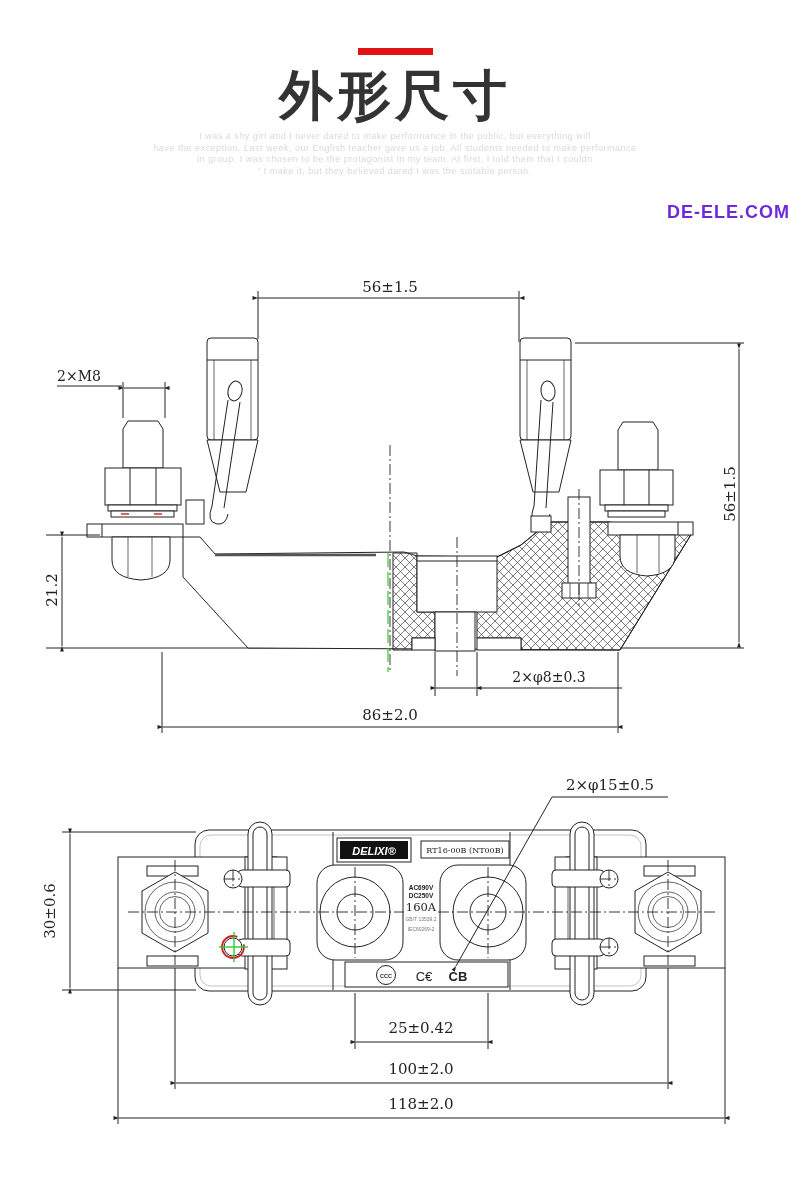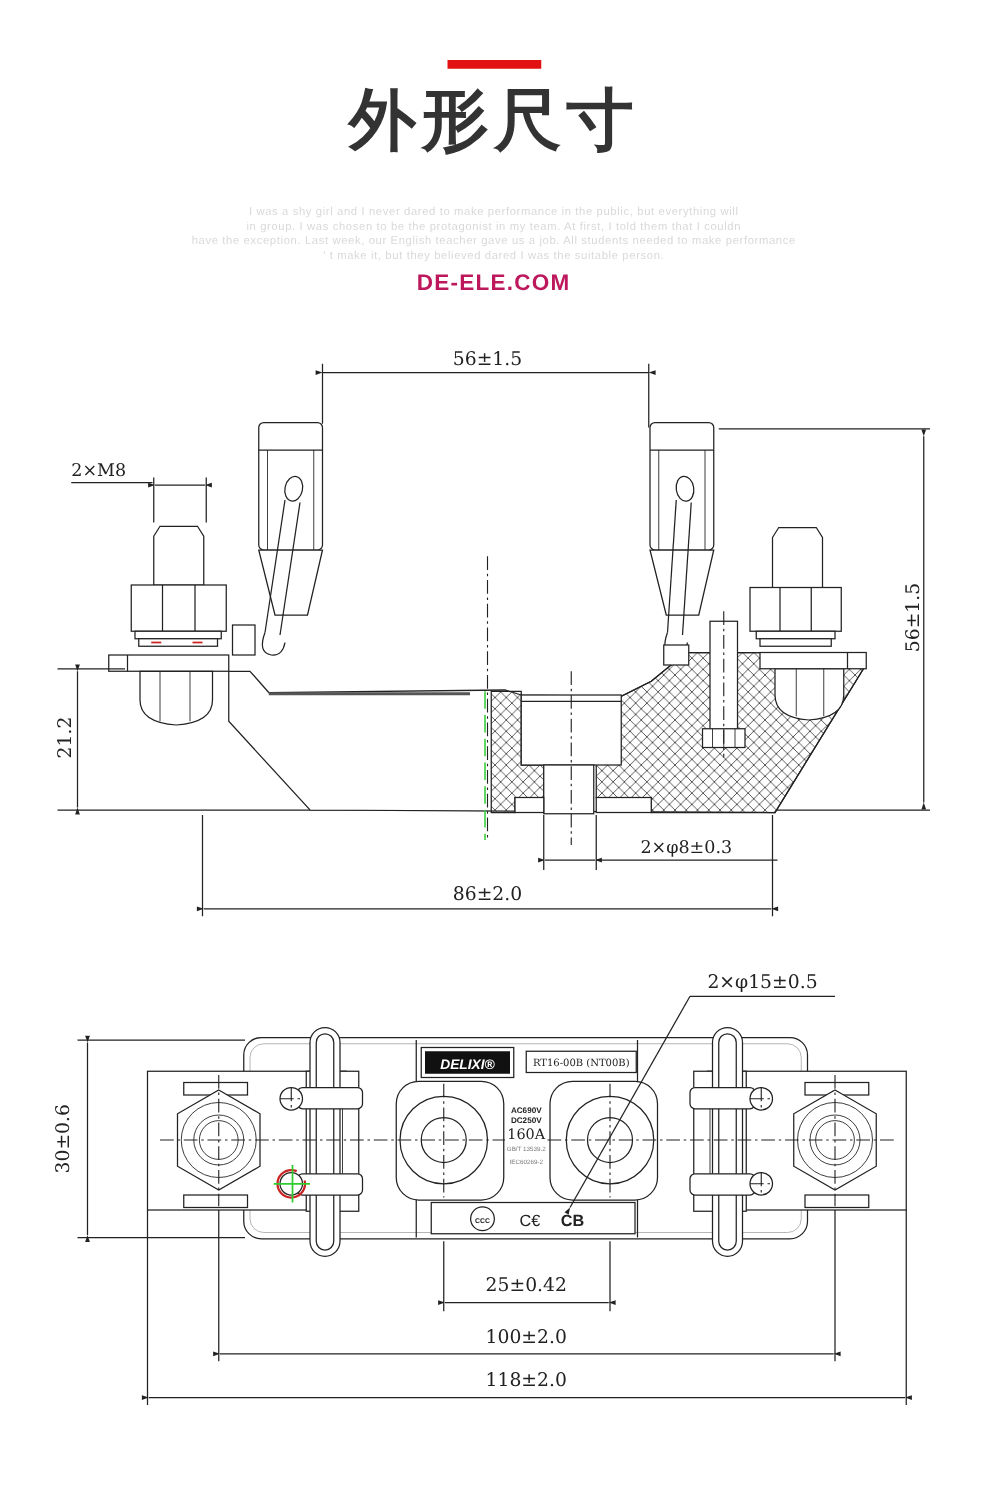--- a/index.html
+++ b/index.html
@@ -2,45 +2,45 @@
 <html><head>
 <meta charset="utf-8">
 <style>
   html,body{margin:0;padding:0;background:#fff;}
   #page{position:relative;width:790px;height:1195px;background:#ffffff;overflow:hidden;
         font-family:"Liberation Sans",sans-serif;}
   #accent-bar{position:absolute;left:358px;top:48px;width:75px;height:7px;background:#e31212;}
   #page-title{position:absolute;left:0;top:60px;width:790px;text-align:center;
       font-size:54px;font-weight:900;color:#333;letter-spacing:4px;
       font-family:"Liberation Sans",sans-serif;}
-  #subtitle{position:absolute;left:0;top:164px;width:790px;text-align:center;
+  #subtitle{position:absolute;left:0;top:131px;width:790px;text-align:center;
       font-size:9px;line-height:11.5px;color:#d9d9d9;letter-spacing:.5px;}
-  #brand{position:absolute;left:0;top:216px;width:790px;text-align:center;
-      font-size:18px;font-weight:bold;color:#be185d;letter-spacing:1px;}
+  #brand{position:absolute;left:0;top:202px;width:790px;text-align:right;
+      font-size:18px;font-weight:bold;color:#6d28d9;letter-spacing:1px;}
   svg{position:absolute;left:0;top:0;}
   .ln{stroke:#222;stroke-width:1;fill:none;}
   .thin{stroke:#222;stroke-width:.7;fill:none;}
   .part{fill:#fff;stroke:#222;stroke-width:1;}
   .hatch{fill:url(#xh);stroke:#222;stroke-width:1;}
   .dim{stroke:#222;stroke-width:1;fill:none;}
   .cl{stroke:#222;stroke-width:.9;fill:none;stroke-dasharray:11 3 2 3;}
   .gl{stroke:#2ecc2e;stroke-width:1.2;fill:none;stroke-dasharray:14 5;}
   .dimtxt{font-family:"DejaVu Serif",serif;font-size:15px;fill:#222;}
   .dimtxt2{font-family:"DejaVu Serif",serif;font-size:14px;fill:#222;}
 </style>
 </head>
 <body>
 
 <div id="page">
   <div id="accent-bar"></div>
   <div id="page-title">外形尺寸</div>
   <div id="subtitle">
     <div>I was a shy girl and I never dared to make performance in the public, but everything will</div>
+    <div>have the exception. Last week, our English teacher gave us a job. All students needed to make performance</div>
     <div>in group. I was chosen to be the protagonist in my team. At first, I told them that I couldn</div>
-    <div>have the exception. Last week, our English teacher gave us a job. All students needed to make performance</div>
     <div>' t make it, but they believed dared I was the suitable person.</div>
   </div>
   <div id="brand">DE-ELE.COM</div>
 
   <svg width="790" height="1195" viewBox="0 0 790 1195">
     <defs>
       <pattern id="xh" width="9" height="9" patternUnits="userSpaceOnUse">
         <path d="M0,9 L9,0 M0,0 L9,9" stroke="#444" stroke-width="0.7" fill="none"></path>
       </pattern>
       <marker id="arr" viewBox="0 0 12 10" refX="1" refY="5" markerWidth="12" markerHeight="5" orient="auto-start-reverse" markerUnits="userSpaceOnUse">

